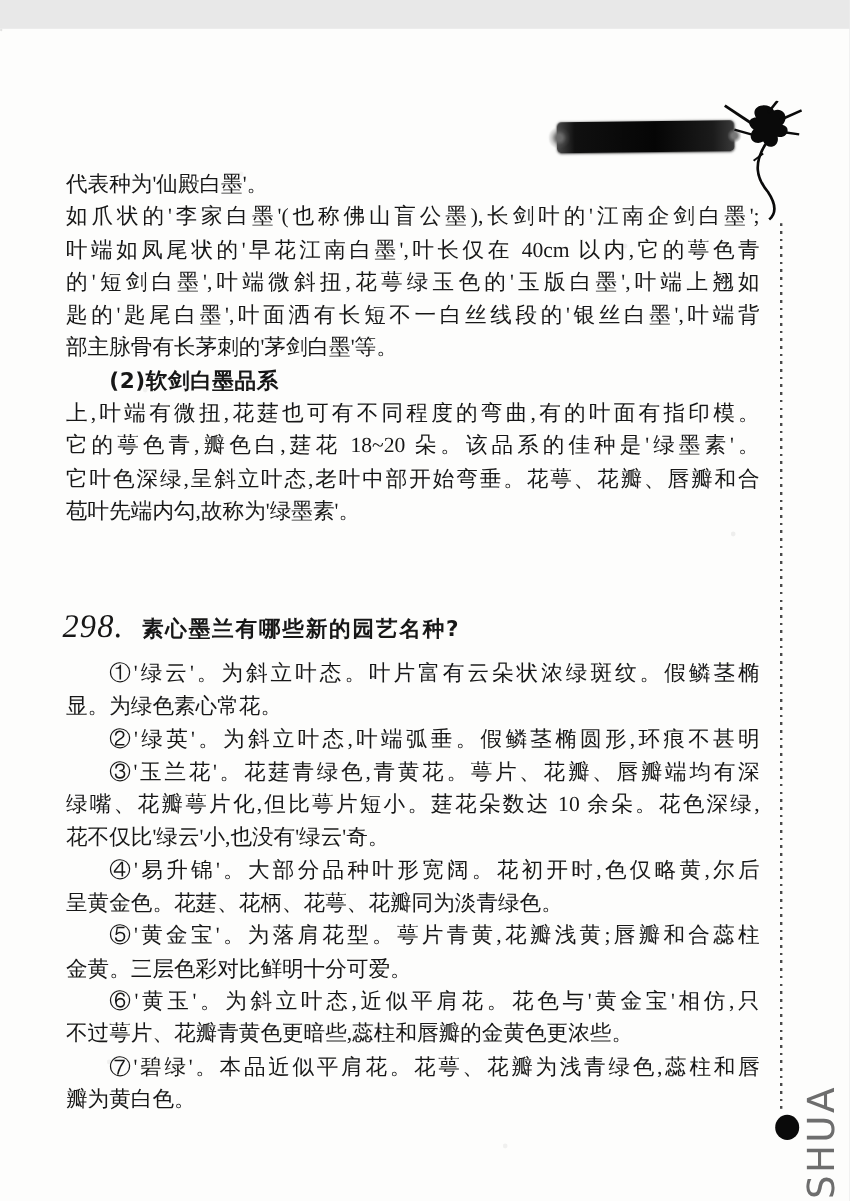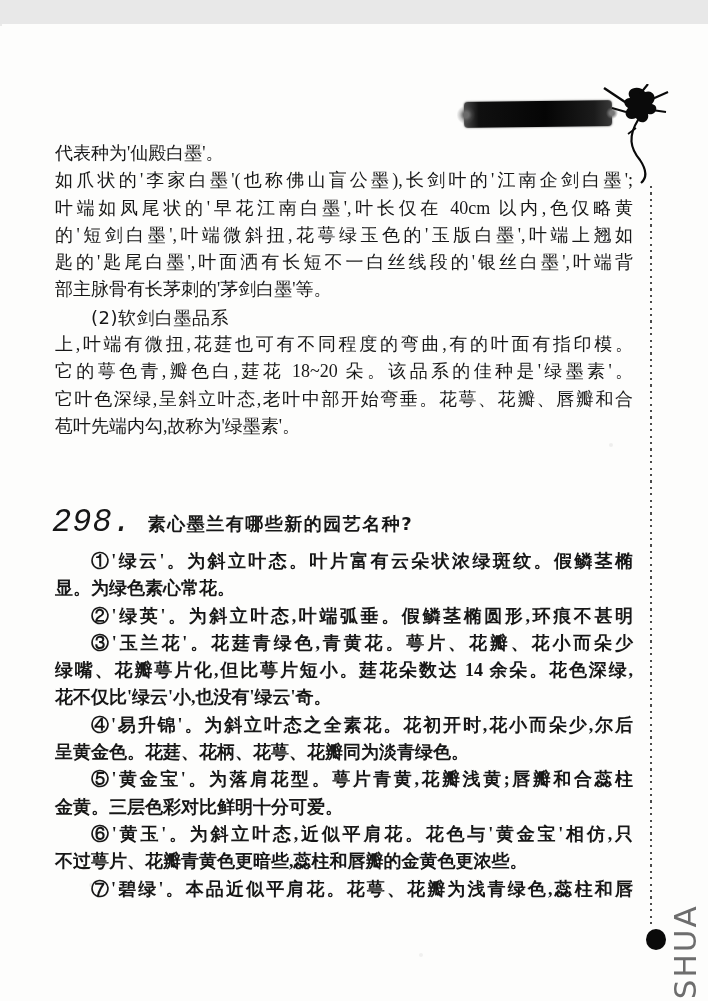--- a/index.html
+++ b/index.html
@@ -25,29 +25,29 @@
     box-shadow:-4px 2px 0 -8px #888, 0 0 2px rgba(0,0,0,.6);
   }
   .banner::before{content:"";position:absolute;left:-7px;top:3px;width:18px;height:20px;
     background:radial-gradient(circle,#6a6a6a 20%,rgba(90,90,90,.35) 45%,transparent 70%);}
   .banner::after{content:"";position:absolute;right:-6px;top:6px;width:12px;height:14px;
     background:radial-gradient(circle,#777 25%,transparent 65%);}
   .orchid{position:absolute;left:590px;top:60px;width:80px;height:100px;}
   
   .textblock{position:absolute;left:55px;width:578px;}
   #block1{top:116px;}
-  #block2{top:524px;font-weight:bold;}
+  #block2{top:524px;}
   .line{height:27.3px;line-height:27.3px;font-size:18px;white-space:nowrap;}
   .line.justify{text-align:justify;text-align-last:justify;}
   .line.indent{text-indent:2em;}
-  .line.bold{font-weight:400;font-family:"DejaVu Sans","Liberation Sans",sans-serif;letter-spacing:.5px;}
+  .line.bold{font-weight:700;font-family:"DejaVu Sans","Liberation Sans",sans-serif;letter-spacing:.5px;}
   
   .heading{position:absolute;left:52px;top:476px;height:44px;display:flex;align-items:center;gap:15px;}
-  .heading .num{font-family:Liberation Mono, monospace;font-style:italic;
-    font-size:32px;font-weight:500;letter-spacing:1px;transform:scaleY(1.02);}
+  .heading .num{font-family:Liberation Serif, serif;font-style:italic;
+    font-size:27px;font-weight:500;letter-spacing:1px;transform:scaleY(1.02);}
   .heading .q{font-family:"DejaVu Sans","Liberation Sans",sans-serif;font-weight:800;
     font-size:18px;letter-spacing:1.5px;padding-top:4px;}
   
   .dotted{position:absolute;left:650px;top:162px;width:1.6px;height:738px;
     background:repeating-linear-gradient(to bottom,#4b4b4b 0 2.2px,transparent 2.2px 6.4px);}
   .bullet{position:absolute;left:646px;top:905px;width:20px;height:21px;border-radius:50%;background:#0a0a0a;}
   .watermark{position:absolute;left:667px;top:1004px;transform:rotate(-90deg);transform-origin:0 0;
     font-family:"DejaVu Sans","Liberation Sans",sans-serif;font-size:31px;color:#6d6d6d;
     letter-spacing:2px;white-space:nowrap;}
 </style>
@@ -73,21 +73,21 @@
     </g>
   </svg>
 
   <div class="textblock" id="block1">
 
       <div class="line">代表种为'仙殿白墨'。</div>
 
 
       <div class="line justify">如爪状的'李家白墨'(也称佛山盲公墨),长剑叶的'江南企剑白墨';</div>
 
-      <div class="line justify">叶端如凤尾状的'早花江南白墨',叶长仅在 40cm 以内,色仅略黄</div>
+      <div class="line justify">叶端如凤尾状的'早花江南白墨',叶长仅在 40cm 以内,它的萼色青</div>
 
       <div class="line justify">的'短剑白墨',叶端微斜扭,花萼绿玉色的'玉版白墨',叶端上翘如</div>
 
       <div class="line justify">匙的'匙尾白墨',叶面洒有长短不一白丝线段的'银丝白墨',叶端背</div>
 
       <div class="line">部主脉骨有长茅刺的'茅剑白墨'等。</div>
 
       <div class="line indent bold">(2)软剑白墨品系</div>
 
 
@@ -107,39 +107,40 @@
 
   <div class="textblock" id="block2">
 
       <div class="line indent justify">①'绿云'。为斜立叶态。叶片富有云朵状浓绿斑纹。假鳞茎椭</div>
 
 
       <div class="line">显。为绿色素心常花。</div>
 
       <div class="line indent justify">②'绿英'。为斜立叶态,叶端弧垂。假鳞茎椭圆形,环痕不甚明</div>
 
-      <div class="line indent justify">③'玉兰花'。花莛青绿色,青黄花。萼片、花瓣、花小而朵少</div>
+      <div class="line indent justify">③'玉兰花'。花莛青绿色,青黄花。萼片、花瓣、唇瓣端均有深</div>
 
-      <div class="line justify">绿嘴、花瓣萼片化,但比萼片短小。莛花朵数达 14 余朵。花色深绿,</div>
+      <div class="line justify">绿嘴、花瓣萼片化,但比萼片短小。莛花朵数达 10 余朵。花色深绿,</div>
 
       <div class="line">花不仅比'绿云'小,也没有'绿云'奇。</div>
 
-      <div class="line indent justify">④'易升锦'。为斜立叶态之全素花。花初开时,花小而朵少,尔后</div>
+      <div class="line indent justify">④'易升锦'。大部分品种叶形宽阔。花初开时,色仅略黄,尔后</div>
 
       <div class="line">呈黄金色。花莛、花柄、花萼、花瓣同为淡青绿色。</div>
 
       <div class="line indent justify">⑤'黄金宝'。为落肩花型。萼片青黄,花瓣浅黄;唇瓣和合蕊柱</div>
 
       <div class="line">金黄。三层色彩对比鲜明十分可爱。</div>
 
       <div class="line indent justify">⑥'黄玉'。为斜立叶态,近似平肩花。花色与'黄金宝'相仿,只</div>
 
       <div class="line">不过萼片、花瓣青黄色更暗些,蕊柱和唇瓣的金黄色更浓些。</div>
 
       <div class="line indent justify">⑦'碧绿'。本品近似平肩花。花萼、花瓣为浅青绿色,蕊柱和唇</div>
 
+      <div class="line">瓣为黄白色。</div>
     </div>
 
   <div class="dotted"></div>
   <div class="bullet"></div>
   <div class="watermark">MSHUA</div>
 
 </div>
 
 </body></html>

